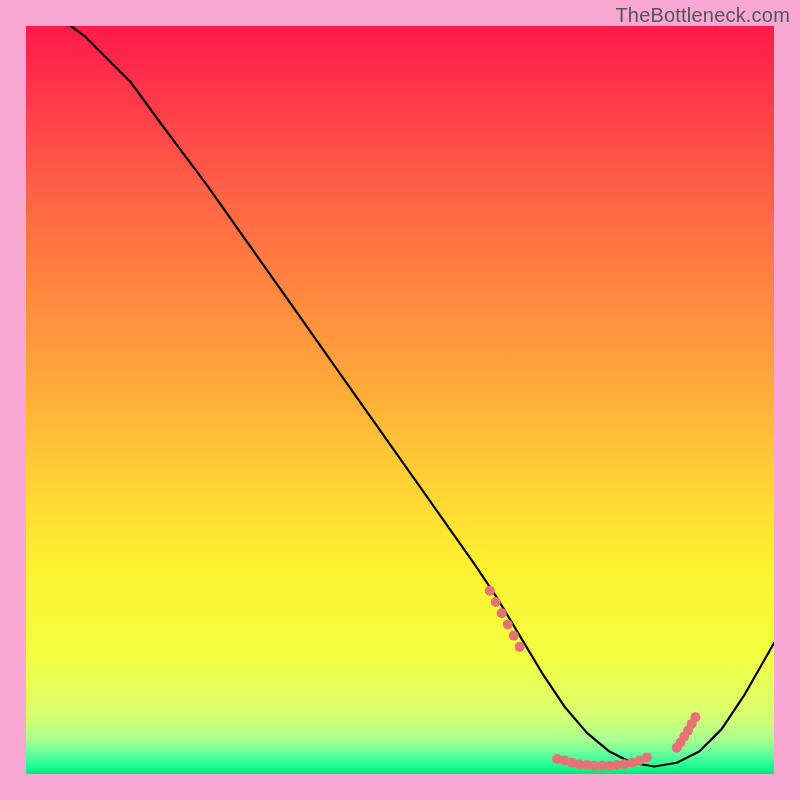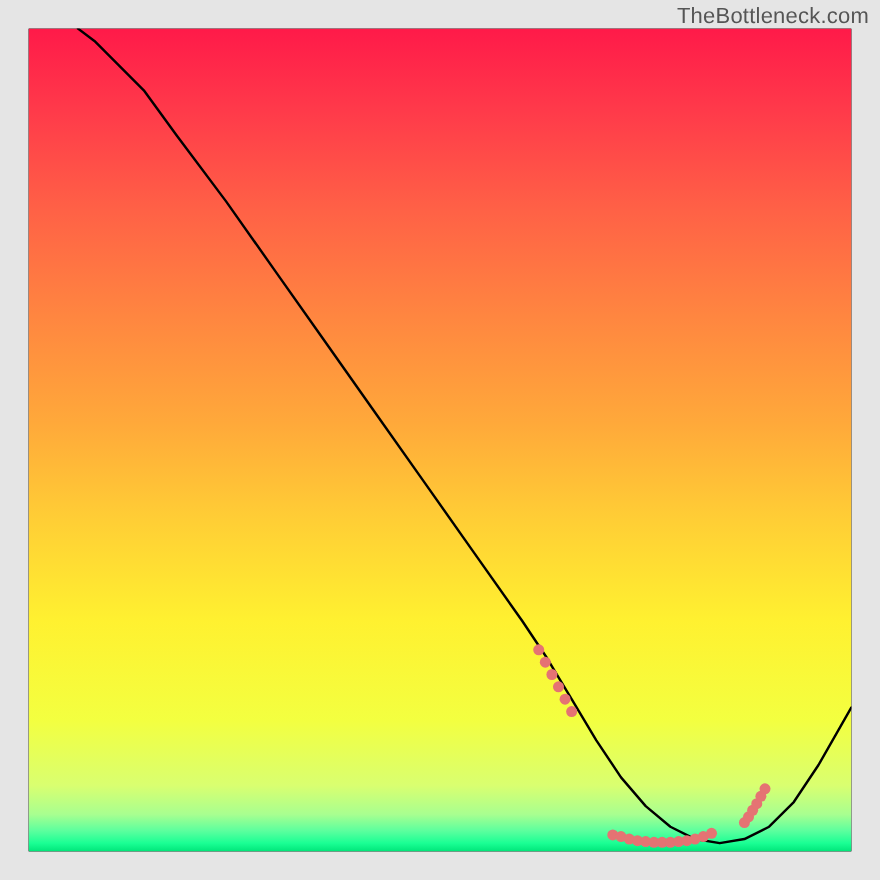--- a/index.html
+++ b/index.html
@@ -8,21 +8,21 @@
     width: 800px;
     height: 800px;
     background: #000;
     overflow: hidden;
     font-family: Arial, Helvetica, sans-serif;
   }
   .frame {
     position: relative;
     width: 800px;
     height: 800px;
-    background: #e5e5e5;
+    background: #f9a8d4;
   }
   .watermark {
     position: absolute;
     top: 4px;
     right: 10px;
     color: #555;
     font-size: 20px;
     font-weight: 500;
     letter-spacing: 0.2px;
     z-index: 10;

